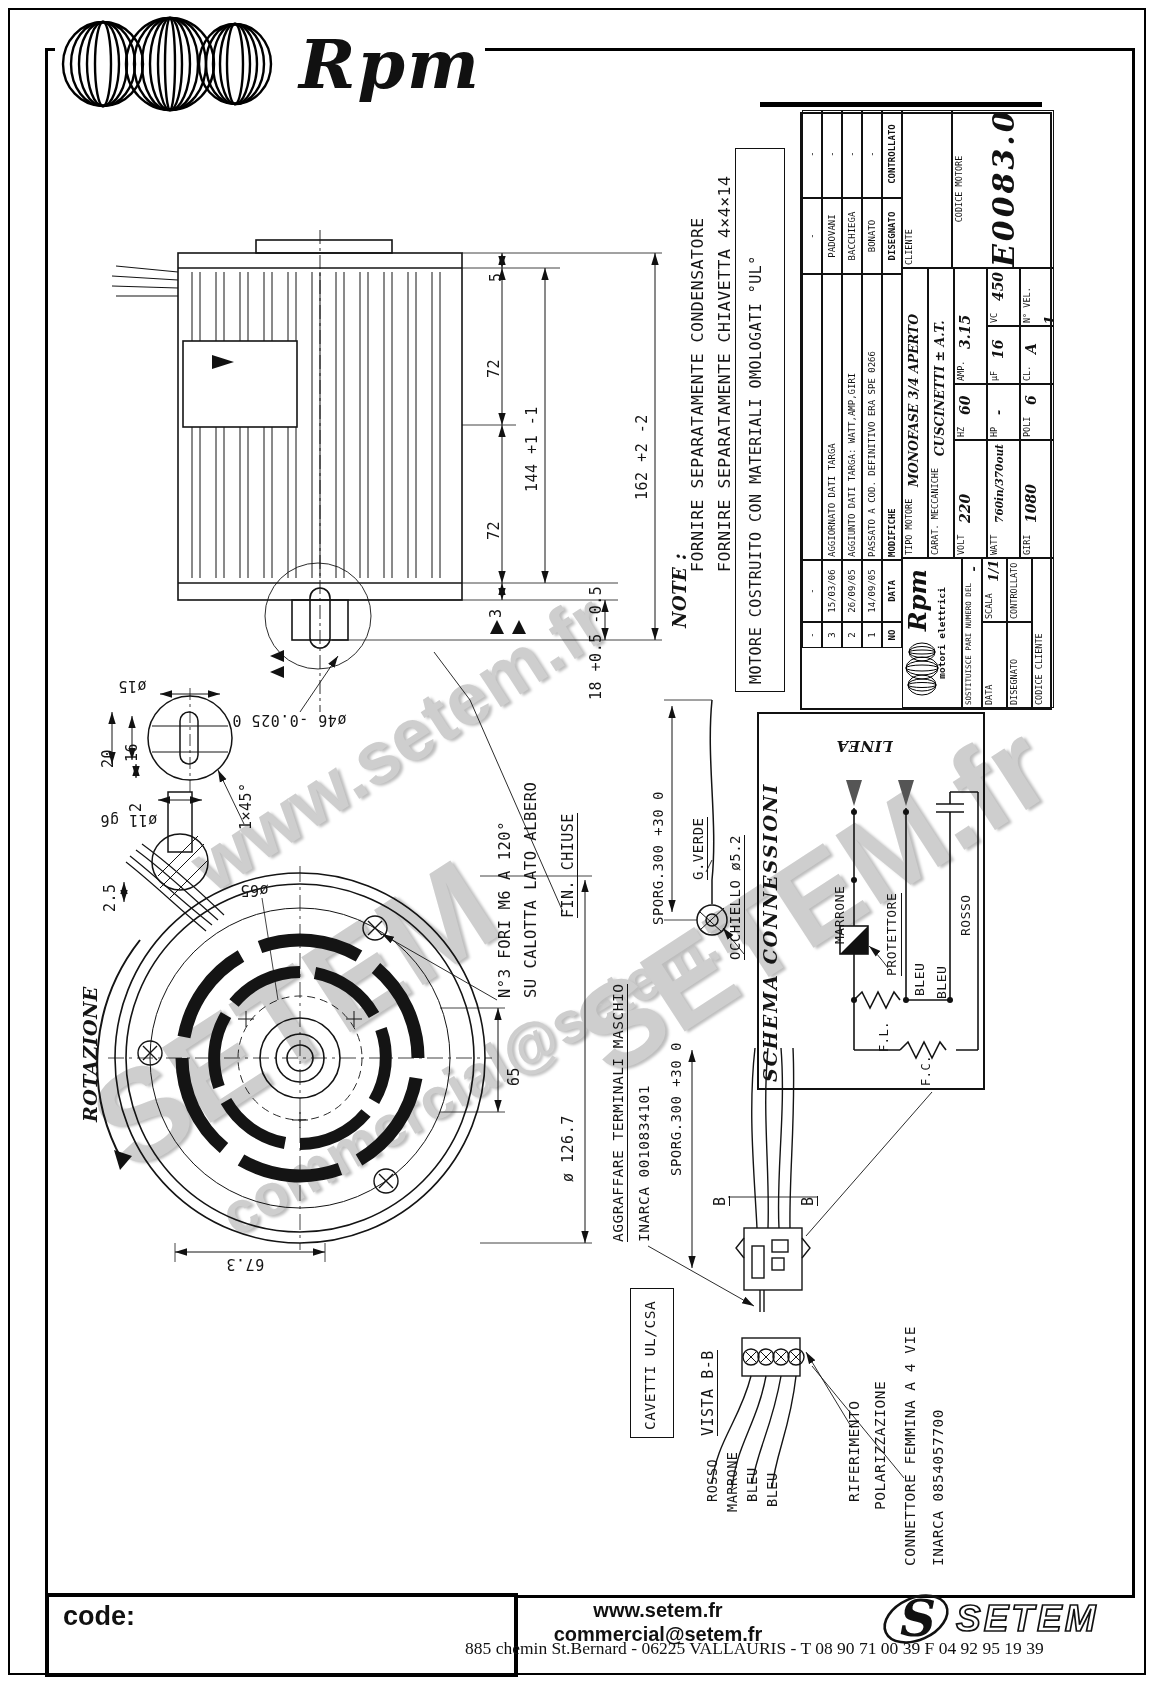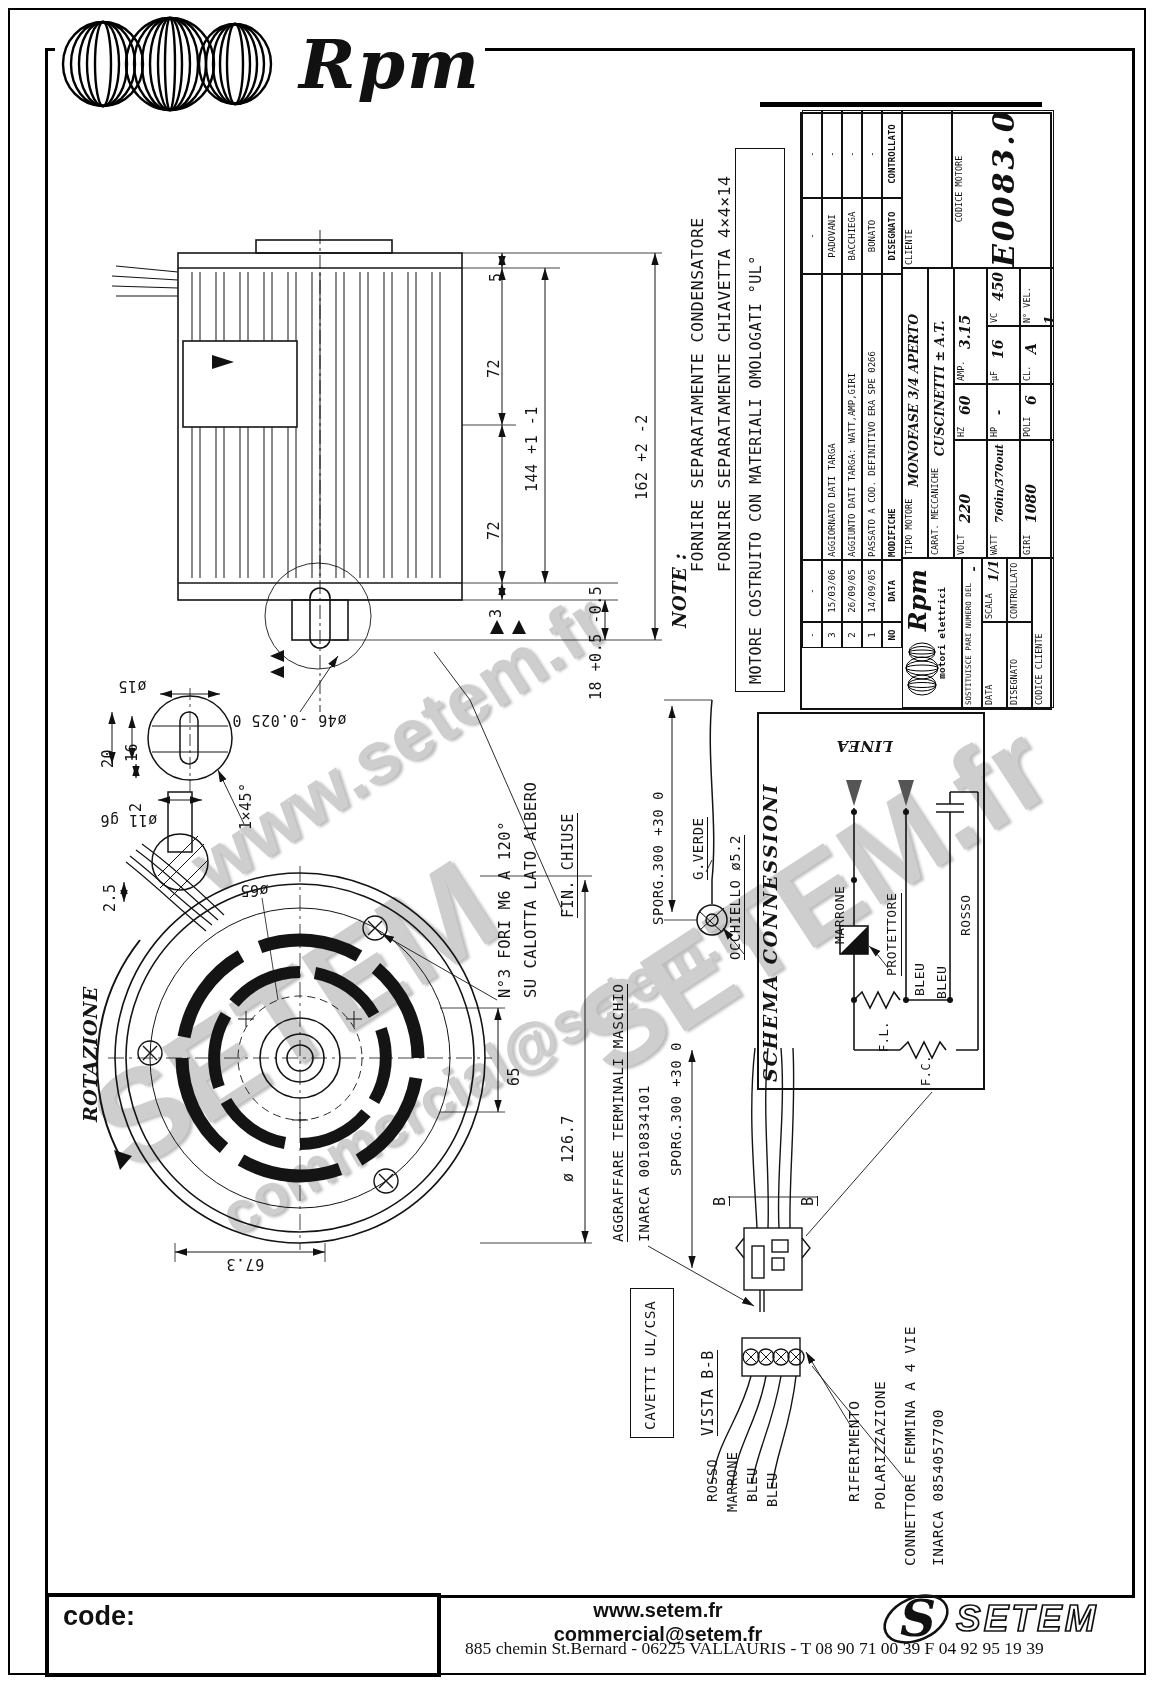--- a/index.html
+++ b/index.html
@@ -37,21 +37,21 @@
           font-size:12.5px;display:inline-block;}
   .revrow{position:absolute;left:60px;width:538px;height:20px;display:flex;}
   .revrow div{border:1px solid #111;box-sizing:border-box;font-size:9px;line-height:18px;
               padding:0 2px;overflow:hidden;white-space:nowrap;}
   .rc1{width:26px;text-align:center;}
   .rc2{width:62px;text-align:center;}
   .rc3{width:286px;}
   .rc4{width:76px;text-align:center;}
   .rc5{width:88px;text-align:center;}
   
-  .codebox{left:45px;top:1593px;width:396px;height:84px;border:4px solid #000;box-sizing:border-box;z-index:5;background:#fff;}
+  .codebox{left:45px;top:1593px;width:473px;height:84px;border:4px solid #000;box-sizing:border-box;z-index:5;background:#fff;}
   .codelbl{position:absolute;left:14px;top:4px;font-family:"Liberation Sans",sans-serif;font-weight:bold;font-size:27px;}
   .codeval{position:absolute;left:0;top:18px;width:100%;text-align:center;
            font-family:"Liberation Sans",sans-serif;font-weight:bold;font-size:54px;letter-spacing:1px;}
   .fmid{left:468px;top:1598px;width:380px;text-align:center;font-family:"Liberation Sans",sans-serif;
         font-weight:bold;font-size:20px;line-height:24px;z-index:5;}
   .faddr{left:465px;top:1638px;width:585px;font-family:Liberation Serif, serif;font-size:17.5px;z-index:5;}
   .slogo{left:878px;top:1590px;display:flex;align-items:center;z-index:5;}
   .setemtxt{font-family:"Liberation Sans",sans-serif;font-style:italic;font-weight:bold;font-size:37px;
             letter-spacing:3px;color:#fff;-webkit-text-stroke:1.7px #111;}
 </style>

